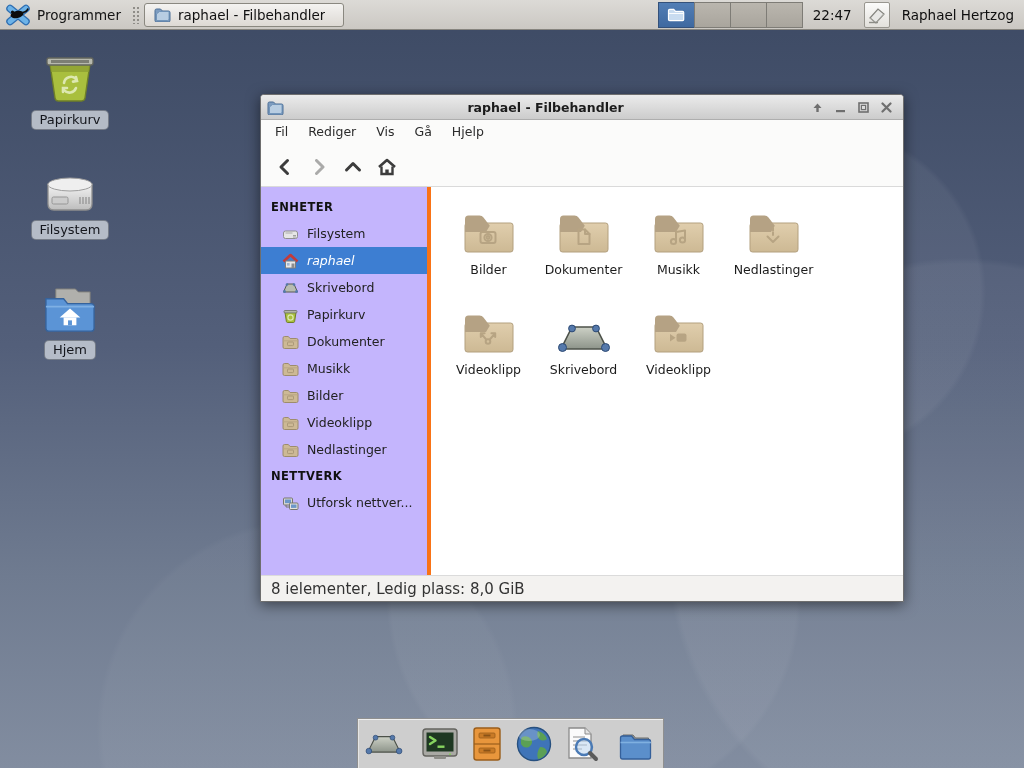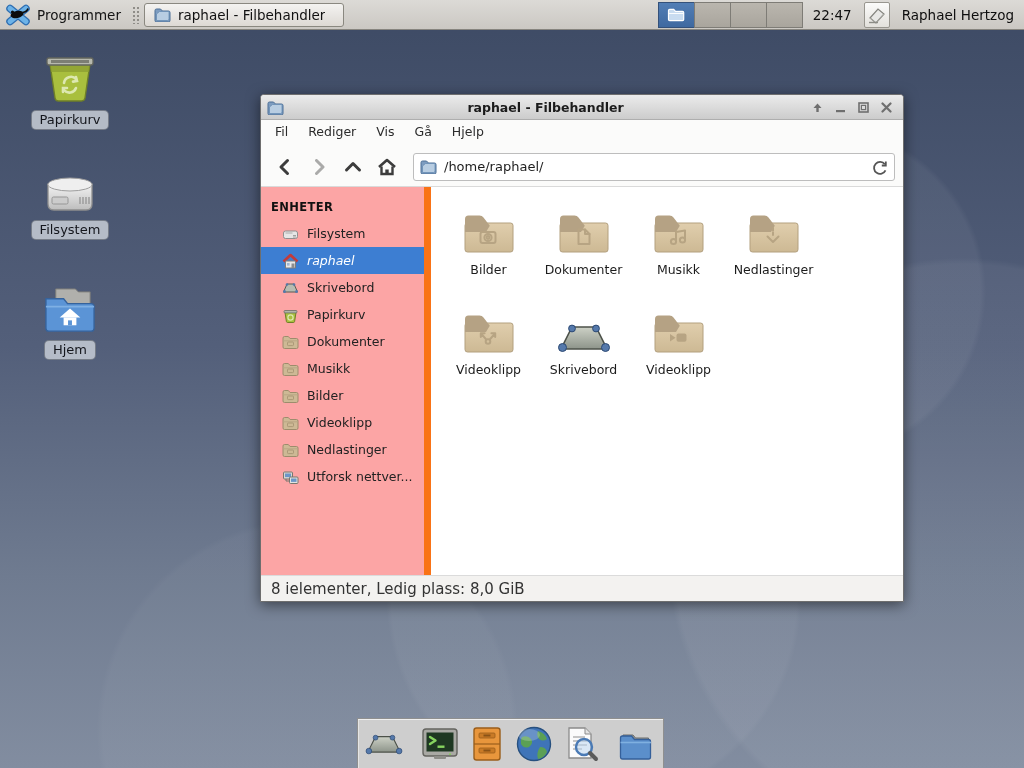--- a/index.html
+++ b/index.html
@@ -78,21 +78,21 @@
   .pathwrap { flex:1; position:relative; margin-left:8px; }
   .pathbar {
     width:100%; height:28px; border:1px solid #bdbdbd; border-radius:3px; background:#fff;
     padding:0 30px 0 30px; font-size:13px; color:#1d1d1d;
     font-family:"DejaVu Sans","Liberation Sans",sans-serif; outline:none;
   }
   .path-icon { position:absolute; left:7px; top:6px; }
   .refresh-btn { position:absolute; right:7px; top:6px; }
 
   .content { flex:1; display:flex; min-height:0; }
-  .sidebar { width:170px; flex:0 0 170px; background:#fca5a5; border-right:7px solid #f97316;
+  .sidebar { width:170px; flex:0 0 170px; background:#c4b5fd; border-right:4px solid #f97316;
     padding-top:7px; overflow:hidden; }
   .side-header { height:26px; display:flex; align-items:center; padding-left:10px;
     font-size:11.5px; font-weight:bold; color:#111; letter-spacing:0.4px; }
   .side-item { height:27px; display:flex; align-items:center; gap:8px; padding-left:21px;
     font-size:12.5px; color:#222; cursor:default; }
   .side-item.selected { background:#3d7ed2; color:#fff;font-style:italic; }
   .main { flex:1; background:#fff; padding:12px 2px 0 10px; position:relative; }
   .filegrid { display:grid; grid-template-columns:repeat(4,95px); grid-auto-rows:100px; }
   .file-item { display:flex; flex-direction:column; align-items:center; cursor:default; }
   .file-item .fglyph { height:56px; display:flex; align-items:flex-end; justify-content:center; }
@@ -278,35 +278,20 @@
           <path d="M3.5 13 L10 6.5 l6.5 6.5" fill="none" stroke="#3c3c3c" stroke-width="3" stroke-linecap="round" stroke-linejoin="round"></path>
         </svg>
       </div>
     <div class="tool-btn" id="btn-home">
         <svg width="22" height="20" viewBox="0 0 22 20" xmlns="http://www.w3.org/2000/svg">
           <path d="M3 10 L11 3 l8 7" fill="none" stroke="#3c3c3c" stroke-width="2.6" stroke-linejoin="round"></path>
           <path d="M5.5 9.5 v7.5 h11 v-7.5" fill="none" stroke="#3c3c3c" stroke-width="2.4"></path>
           <rect x="9.3" y="12.5" width="3.4" height="4.5" fill="#3c3c3c"></rect>
         </svg>
       </div>
-    <div class="pathwrap">
-      <input class="pathbar" value="/home/raphael/" style="">
-      <span class="path-icon" id="path-icon-slot">
-          <svg width="17" height="15" viewBox="0 0 17 15" xmlns="http://www.w3.org/2000/svg">
-            <path d="M1 13.5 v-10 q0-1.5 1.5-1.5 h4 l2 2 h6 q1.5 0 1.5 1.5 v8 q0 1.5-1.5 1.5 h-12 q-1.5 0-1.5-1.5 z" fill="#7d9cc0" stroke="#4d6f96"></path>
-            <path d="M2.5 7 l3-2.5 h9.5 v7.5 q0 1.5-1.5 1.5 h-11 z" fill="#b8cde2" stroke="#688db4" stroke-width="0.8"></path>
-          </svg>
-        </span>
-      <span class="refresh-btn" id="refresh-slot">
-          <svg width="17" height="17" viewBox="0 0 17 17" xmlns="http://www.w3.org/2000/svg">
-            <path d="M13.8 5.2 a6 6 0 1 0 0.7 6.2" fill="none" stroke="#555" stroke-width="1.8"></path>
-            <path d="M14.8 2.5 v4 h-4" fill="none" stroke="#555" stroke-width="1.8"></path>
-          </svg>
-        </span>
-    </div>
   </div>
   <div class="content">
     <div class="sidebar" id="sidebar">
         <div class="side-header">ENHETER</div>
         <div class="side-item">
           <span>
             <svg width="17" height="16" viewBox="0 0 17 16" xmlns="http://www.w3.org/2000/svg">
               <rect x="1.5" y="5" width="14" height="7.5" rx="2" fill="#e6e6e6" stroke="#8f8f8f"></rect>
               <path d="M3.5 7 h7" stroke="#aaa"></path>
               <path d="M11 9.5 h3 M11 11 h3" stroke="#999" stroke-width="0.9"></path>
@@ -390,20 +375,21 @@
         <div class="side-item">
           <span>
             <svg width="17" height="15" viewBox="0 0 17 15" xmlns="http://www.w3.org/2000/svg">
               <path d="M1 13 v-9 q0-1.5 1.5-1.5 h3.8 l1.8 2 h6.4 q1.5 0 1.5 1.5 v7 q0 1.5-1.5 1.5 h-12 q-1.5 0-1.5-1.5 z" fill="#cdb995" stroke="#9d8c6c"></path>
               <path d="M1 6.8 h15" stroke="#b8a684" stroke-width="0.9"></path>
               <rect x="5.5" y="8" width="6" height="3.6" rx="0.8" fill="none" stroke="#ab9877" stroke-width="1"></rect>
             </svg>
           </span>
           <span>Nedlastinger</span>
         </div>
+        <div class="side-header">NETTVERK</div>
         <div class="side-item">
           <span>
             <svg width="17" height="16" viewBox="0 0 17 16" xmlns="http://www.w3.org/2000/svg">
               <rect x="1.5" y="3" width="9" height="7" rx="1" fill="#d7d7d3" stroke="#77776f"></rect>
               <rect x="3" y="4.5" width="6" height="3.6" fill="#6c96c8"></rect>
               <path d="M4 10 v2 h4" stroke="#77776f" fill="none"></path>
               <rect x="7.5" y="8" width="8.5" height="6.5" rx="1" fill="#e3e3df" stroke="#77776f"></rect>
               <rect x="9" y="9.5" width="5.5" height="3.4" fill="#6c96c8"></rect>
             </svg>
           </span>

